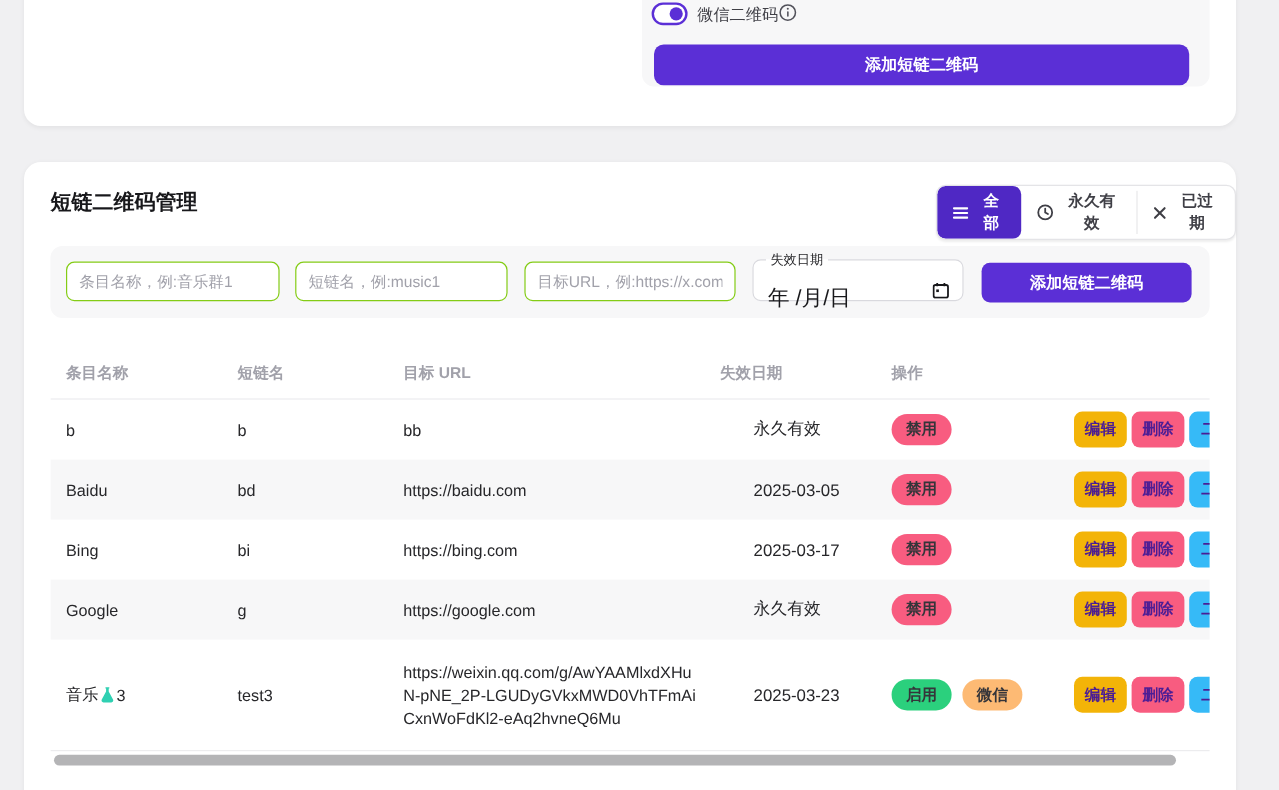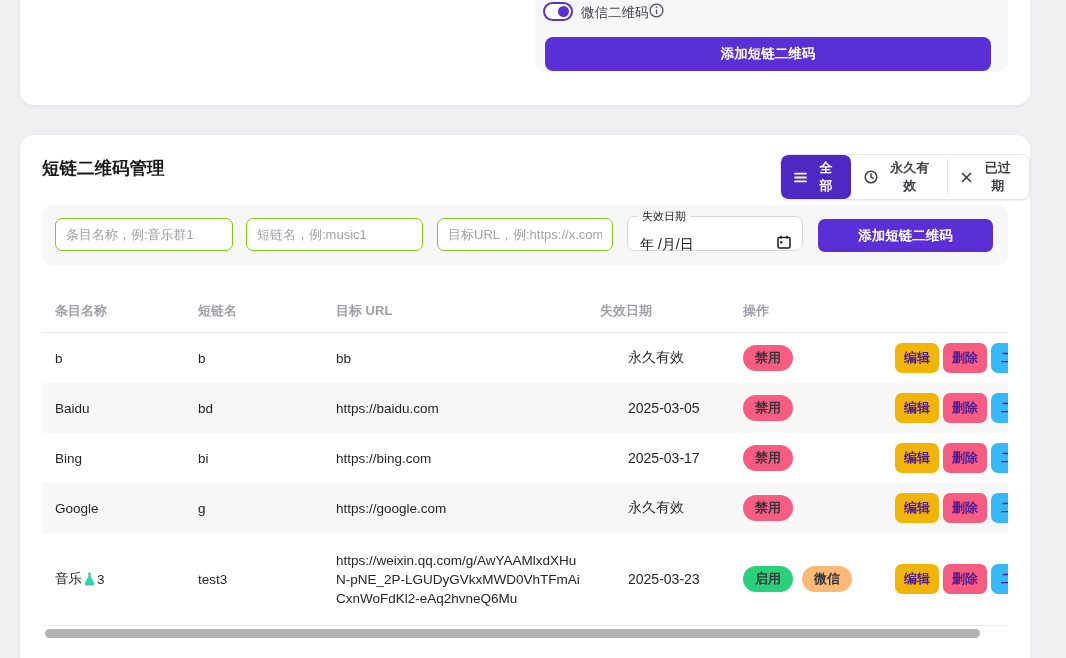--- a/index.html
+++ b/index.html
@@ -29,21 +29,21 @@
   #filterpanel{position:absolute;left:22px;top:70px;width:966px;height:60px;background:#f7f7f8;border-radius:10px;}
   .tin{position:absolute;top:13px;height:33px;border:1px solid #84cc16;border-radius:7px;background:#fff;
     box-sizing:border-box;padding:0 10px;font-size:13px;color:#27272a;font-family:inherit;outline:none;}
   .tin::placeholder{color:#a1a1aa;}
   #in-name{left:13px;width:178px;}
   #in-slug{left:204px;width:177px;}
   #in-url{left:395px;width:176px;}
   #datefs{position:absolute;left:585px;top:4px;width:176px;height:42px;margin:0;background:#fff;
     border:1px solid #d9d9de;border-radius:7px;box-sizing:border-box;padding:0 8px;cursor:pointer;}
   #datefs legend{font-size:11px;color:#27272a;padding:0 4px;margin-left:2px;}
-  #date-value{position:absolute;left:12px;top:12px;font-size:14px;color:#18181b;}
+  #date-value{position:absolute;left:12px;top:12px;font-size:18px;color:#18181b;}
   #cal-icon{position:absolute;right:11px;top:11px;width:14px;height:14px;}
   #btn-filter-add{position:absolute;left:776px;top:14px;width:175px;height:33px;background:#5b2fd6;border:none;
     border-radius:7px;color:#fff;font-size:13.5px;font-weight:bold;cursor:pointer;font-family:inherit;}
   
   #tablewrap{position:absolute;left:22px;top:155px;width:966px;height:340px;overflow:hidden;}
   .trow{display:grid;grid-template-columns:143px 138px 264px 143px 152px 190px;align-items:center;
     padding-left:13px;min-width:1043px;box-sizing:border-box;}
   #thead{height:43px;border-bottom:1px solid #ececee;}
   #thead .th{font-size:13px;font-weight:bold;color:#a1a1aa;}
   .r50{height:50px;}

